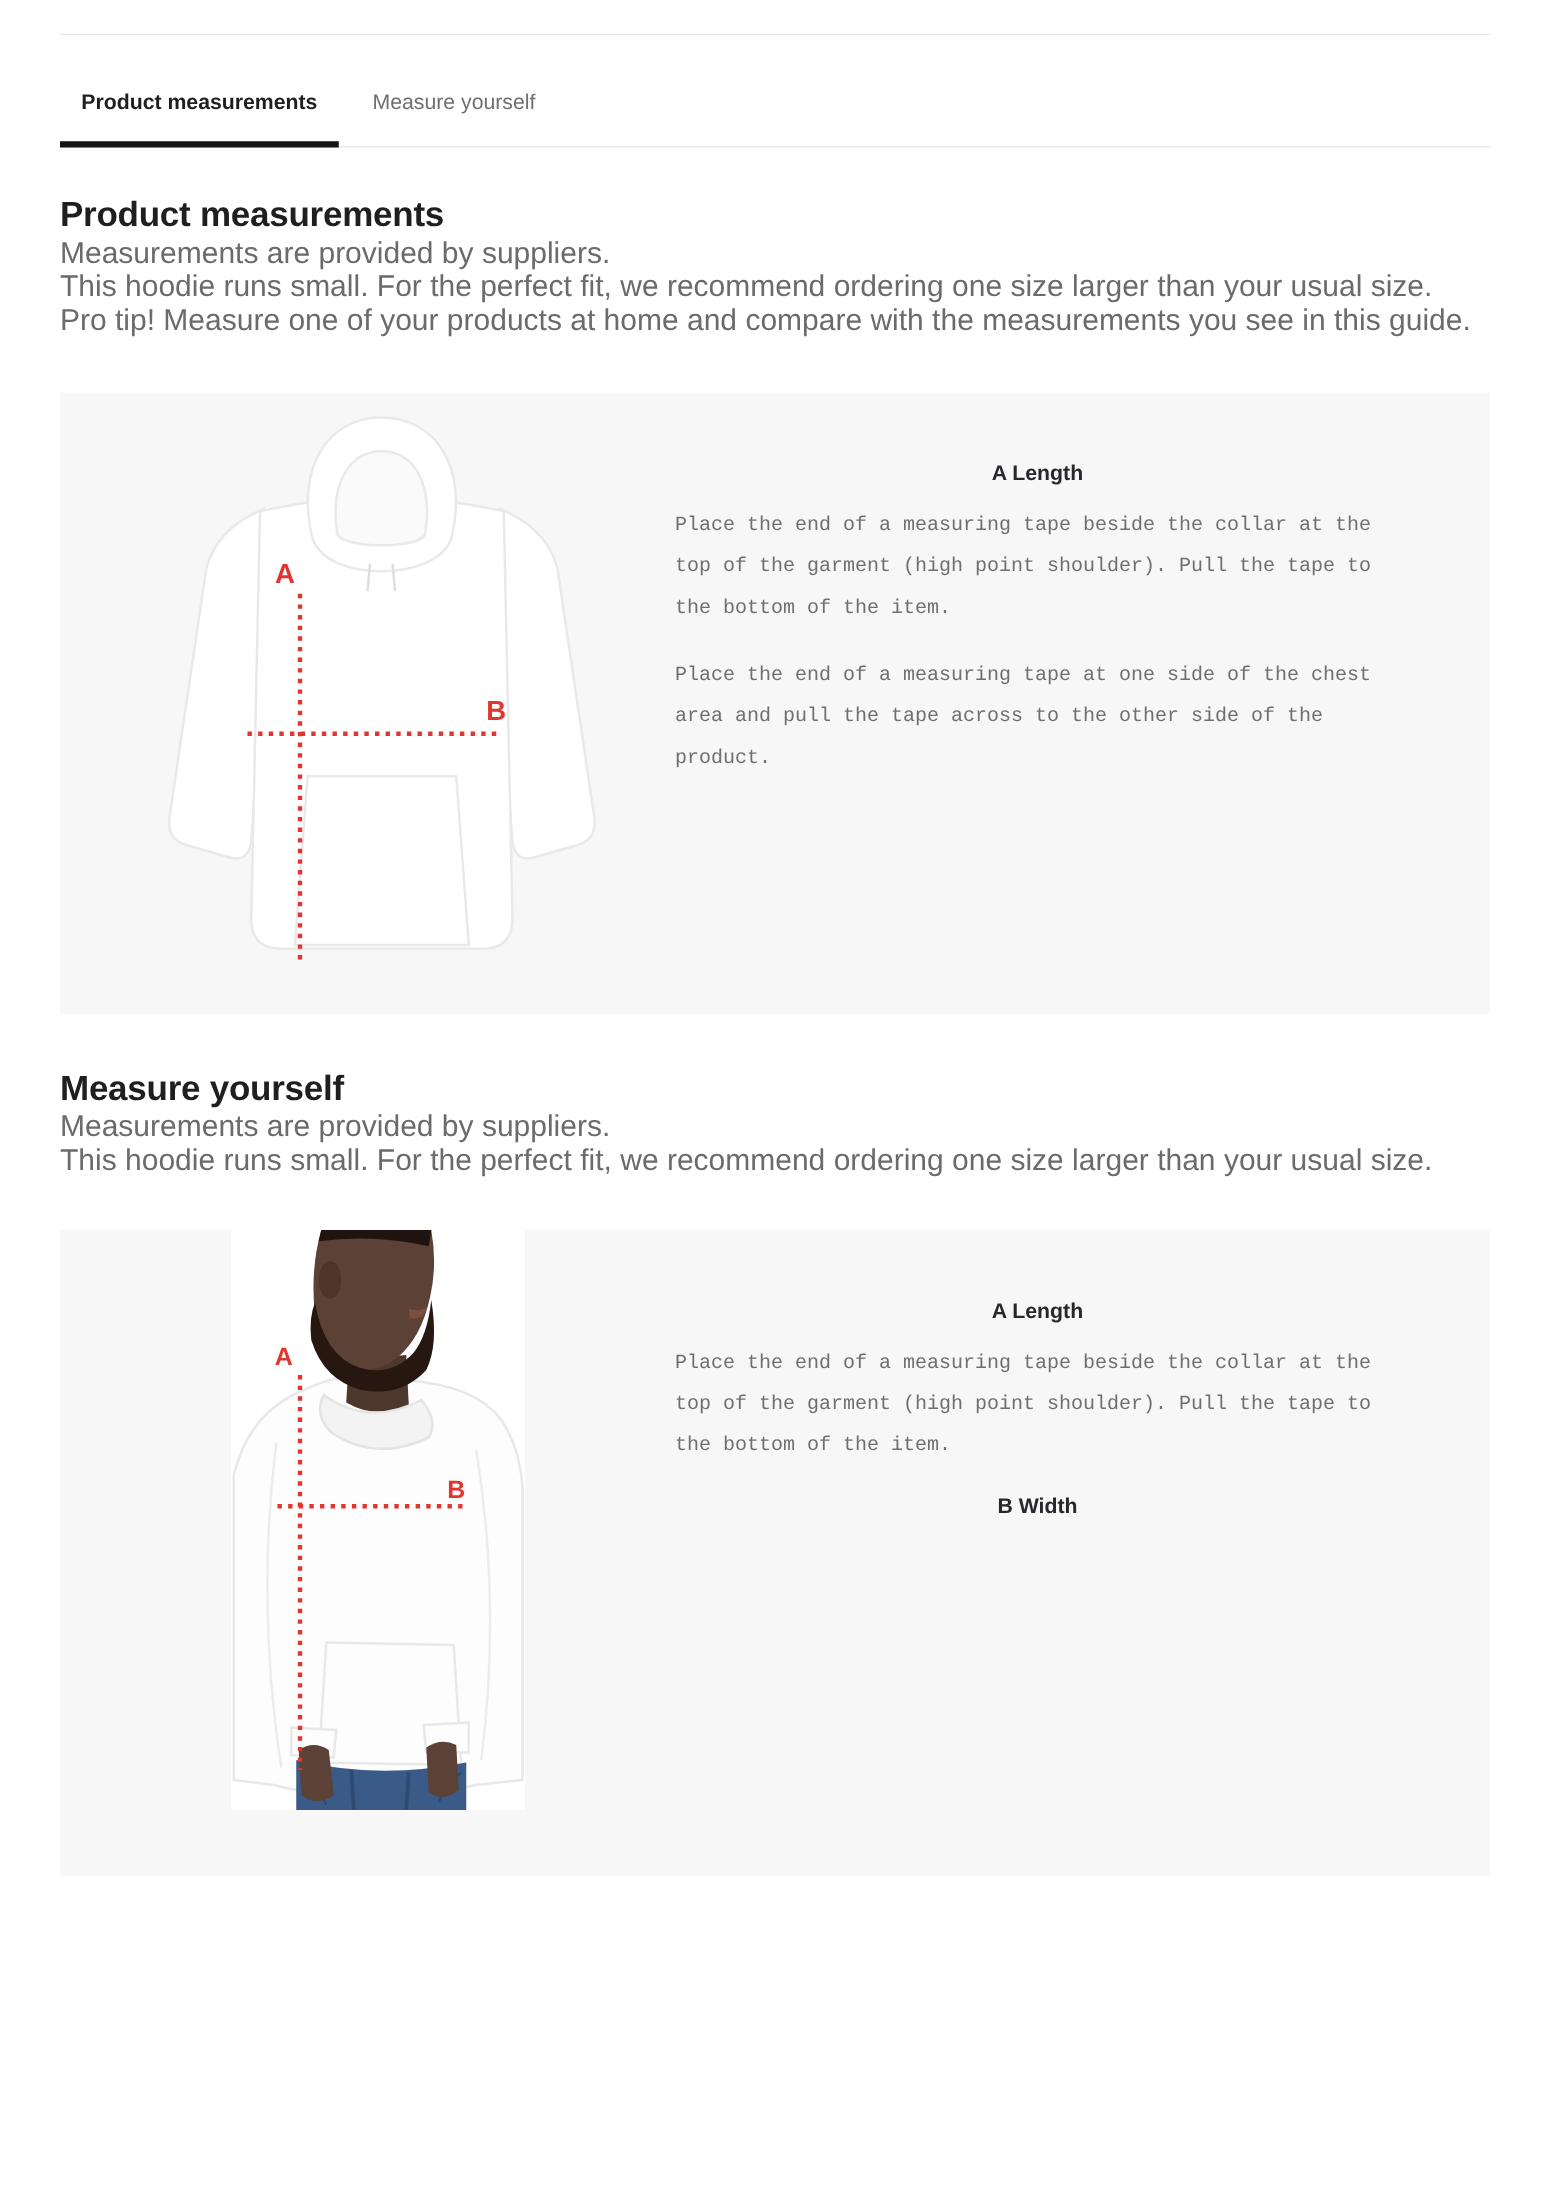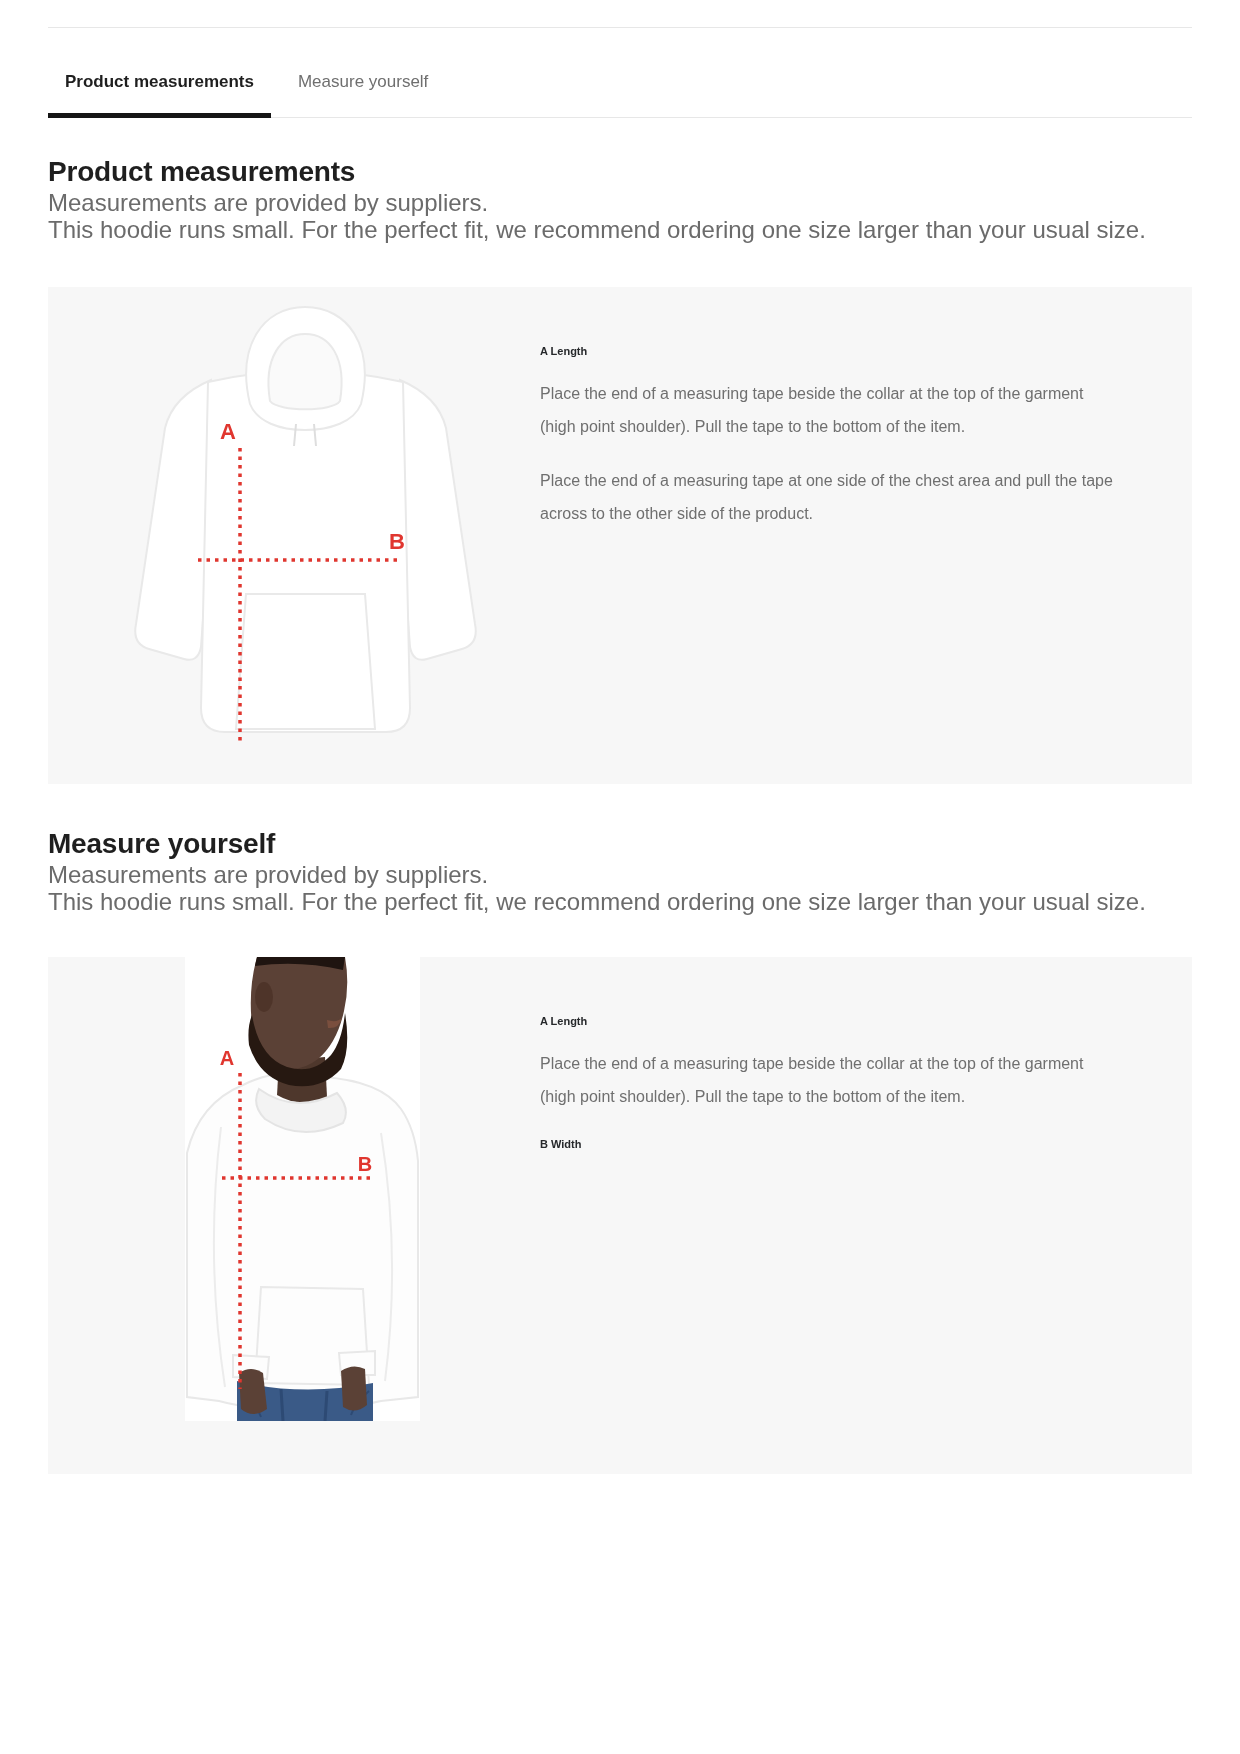--- a/index.html
+++ b/index.html
@@ -30,22 +30,22 @@
   .protip { margin-top:17px; }
   .supplier-2 { margin-top:30px; }
   .fit-2 { margin-top:18px; }
   .panel { background:var(--panel-bg,#f7f7f7); display:flex; position:relative; }
   .panel-1 { margin-top:44px; height:497px; }
   .panel-2 { margin-top:42px; height:517px; }
   .panel-figure { width:492px; flex:none; position:relative; }
   .hoodie-svg { position:absolute; left:75px; top:15px; }
   .photo { position:absolute; left:137px; top:0; width:235px; height:464px; background:#ffffff; }
   .panel-text { width:620px; padding:54px 40px 0 0; }
-  .guide-label { font-size:11px; line-height:21px; font-weight:bold; color:#26282b; margin:0 0 15px; }
-  .guide-desc { font-size:16px; line-height:33px; color:#6f6f6f; margin:0 0 21px; }
+  .guide-label { font-size:17px; line-height:21px; font-weight:bold; color:#26282b; margin:0 0 15px;text-align:center; }
+  .guide-desc { font-size:16px; line-height:33px; color:#6f6f6f; margin:0 0 21px;font-family:Liberation Mono, monospace; }
   .dotted { stroke:var(--accent,#e0362f); stroke-width:3.5; stroke-dasharray:3.5 5; fill:none; }
   .marker {
     fill:var(--accent,#e0362f); font-weight:bold; text-anchor:middle;
     font-family:"Liberation Sans", sans-serif;
   }
   .m22 { font-size:22px; } .m20 { font-size:20px; }
 </style>
 </head>
 <body>
 
@@ -55,20 +55,21 @@
   <div class="tab active">Product measurements</div>
   <div class="tab">Measure yourself</div>
 </div>
 
 <div class="content">
 
   <h2 class="h2-first">Product measurements</h2>
 
   <p class="body-text supplier-1">Measurements are provided by suppliers.</p>
   <p class="body-text fit-1">This hoodie runs small. For the perfect fit, we recommend ordering one size larger than your usual size.</p>
+  <p class="body-text protip">Pro tip! Measure one of your products at home and compare with the measurements you see in this guide.</p>
 
   <div class="panel panel-1">
     <div class="panel-figure">
       <svg class="hoodie-svg" width="365" height="465" viewBox="0 0 365 465" role="img" aria-label="Flat white hoodie with red measurement guide lines">
         <g fill="#ffffff" stroke="#e9e9e9" stroke-width="2">
           <path d="M88 78 Q50 94 42 126 L13 322 Q9 342 26 347 L61 357 Q75 361 78 345 L90 180 Z"></path>
           <path d="M277 78 Q315 94 323 126 L352 322 Q356 342 339 347 L304 357 Q290 361 287 345 L275 180 Z"></path>
           <path d="M85 80 Q182 58 280 80 L287 406 Q287 430 263 430 L102 430 Q78 430 78 406 Z"></path>
           <path d="M123 292 L242 292 L252 427 L113 427 Z"></path>
           <path d="M127 102 C113 44 140 5 182 5 C225 5 252 44 238 102 C231 120 207 128 182 128 C157 128 134 120 127 102 Z"></path>

